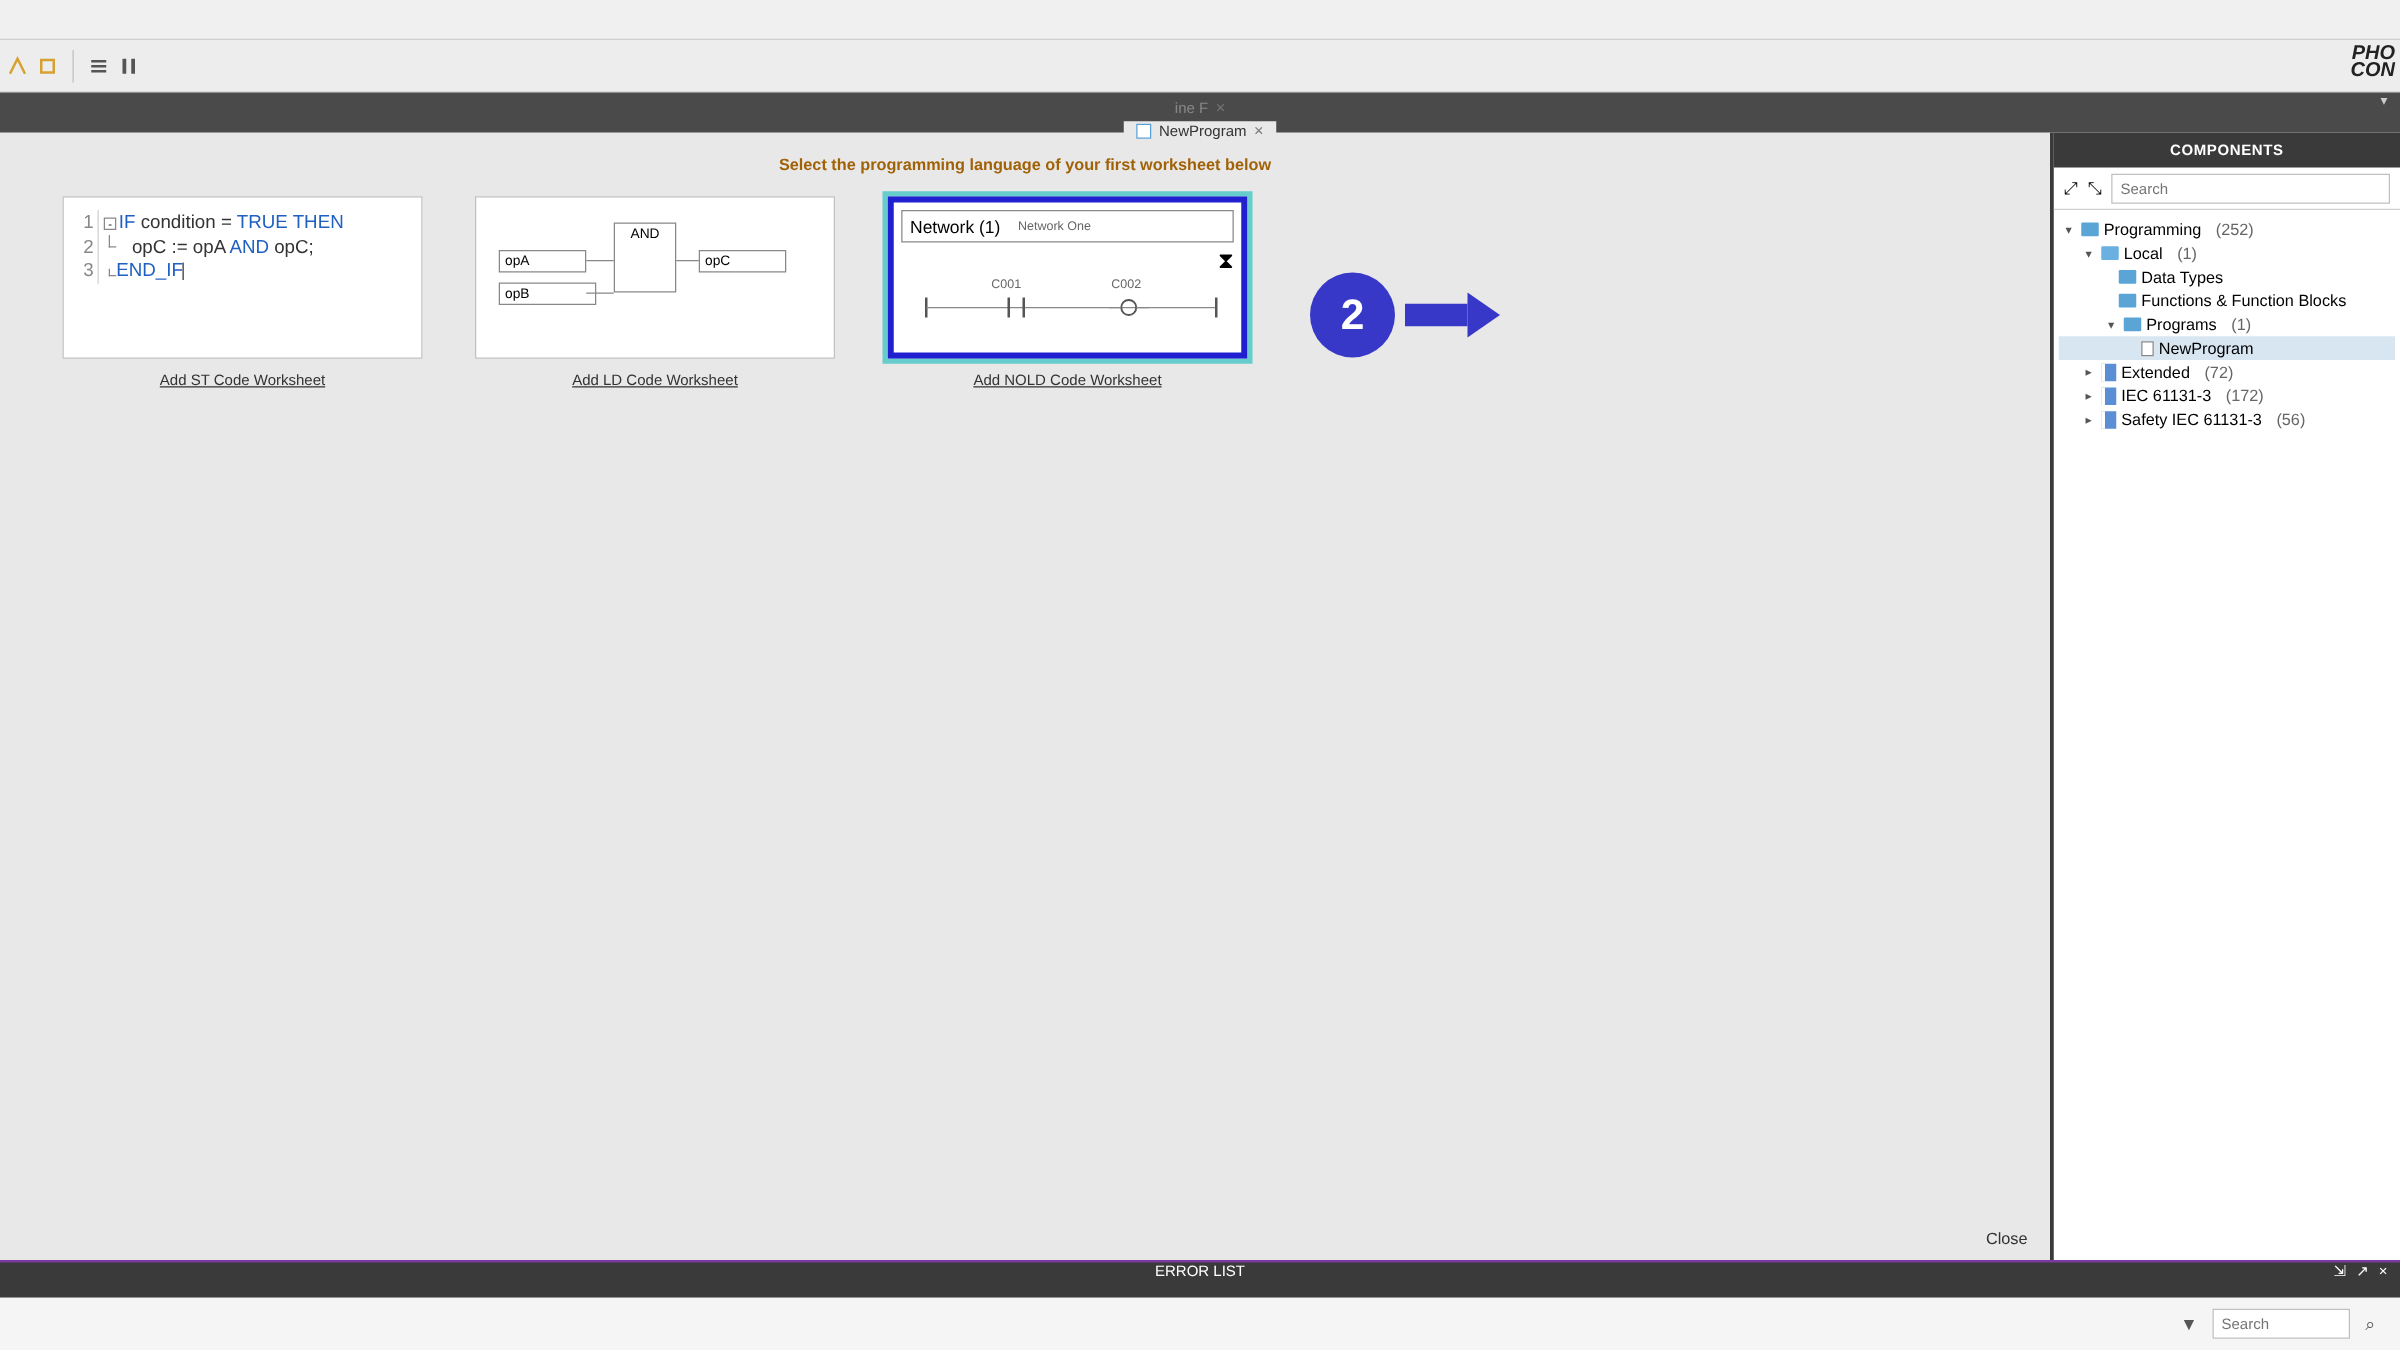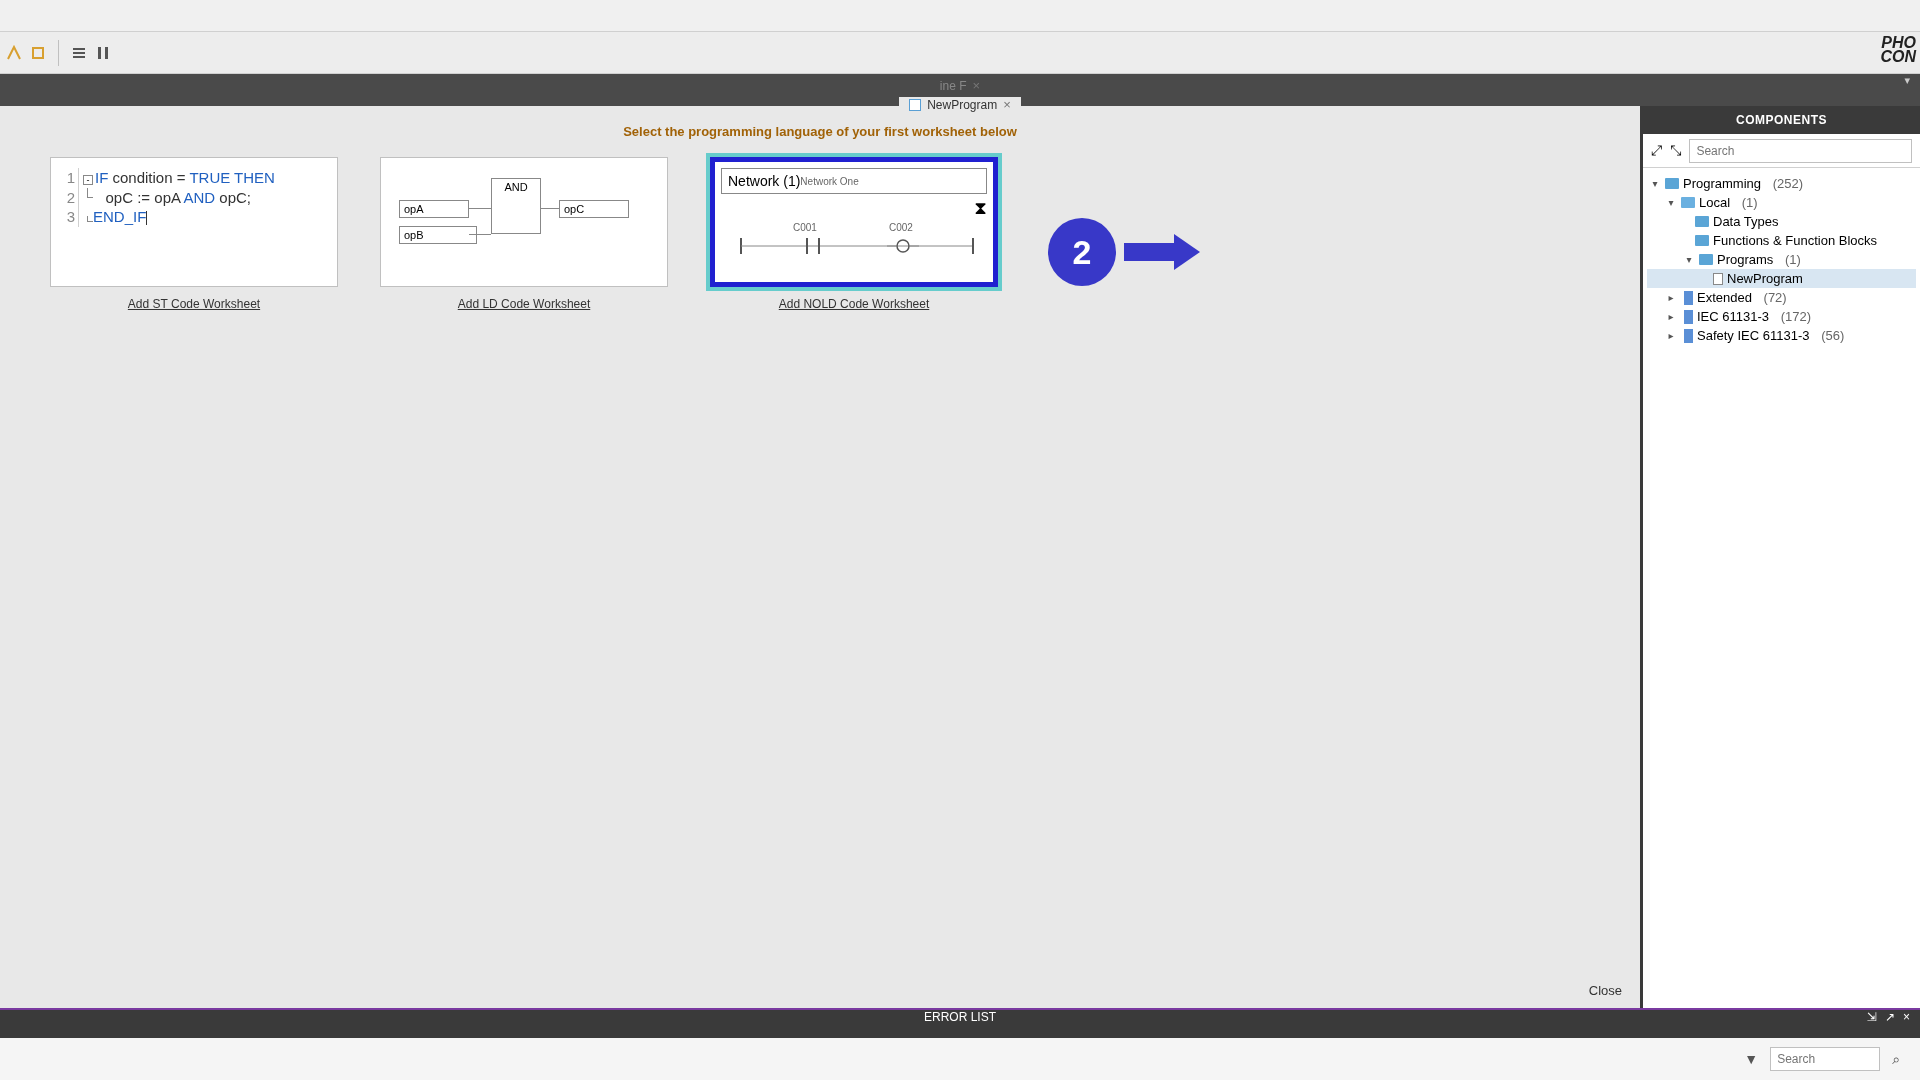--- a/index.html
+++ b/index.html
@@ -34,21 +34,21 @@
 .st-blue { color: #2060c0; }
 .st-black { color: #333; }
 .st-fold { display: inline-block; width: 10px; height: 10px; border: 1px solid #888; text-align: center; line-height: 8px; font-size: 9px; margin-right: 2px; }
 .st-bracket { border-left: 1px solid #888; border-bottom: 1px solid #888; display: inline-block; width: 6px; height: 10px; margin-left: 4px; vertical-align: top; }
 
 
 .ld-box { position: absolute; border: 1px solid #888; background: #fff; font-size: 11px; padding: 2px 4px; }
 .ld-line { position: absolute; background: #888; }
 
 
-.nold-header { border: 1px solid #888; padding: 4px 6px; font-size: 14px; background: #fff; display: flex; align-items: center; margin-bottom: 14px; }
+.nold-header { border: 1px solid #888; padding: 4px 6px; font-size: 14px; background: #fff; display: flex; align-items: center; gap: 14px; margin-bottom: 14px; }
 .nold-sub { font-size: 10px; color: #666; }
 .nold-hourglass { position: absolute; right: 6px; top: 36px; font-size: 18px; }
 
 
 .side { width: 280px; border-left: 3px solid #3a3a3a; background: #fff; display: flex; flex-direction: column; }
 .side-header { background: #3a3a3a; color: #fff; font-size: 12px; font-weight: 600; text-align: center; padding: 7px 0; letter-spacing: 0.5px; }
 .side-tools { height: 34px; border-bottom: 1px solid #d0d0d0; display: flex; align-items: center; padding: 0 8px; gap: 8px; }
 .side-tools input { flex: 1; border: 1px solid #c0c0c0; padding: 4px 6px; font-size: 12px; margin-left: auto; }
 .side-tools .expand-icon, .side-tools .collapse-icon { font-size: 14px; cursor: pointer; }
 

